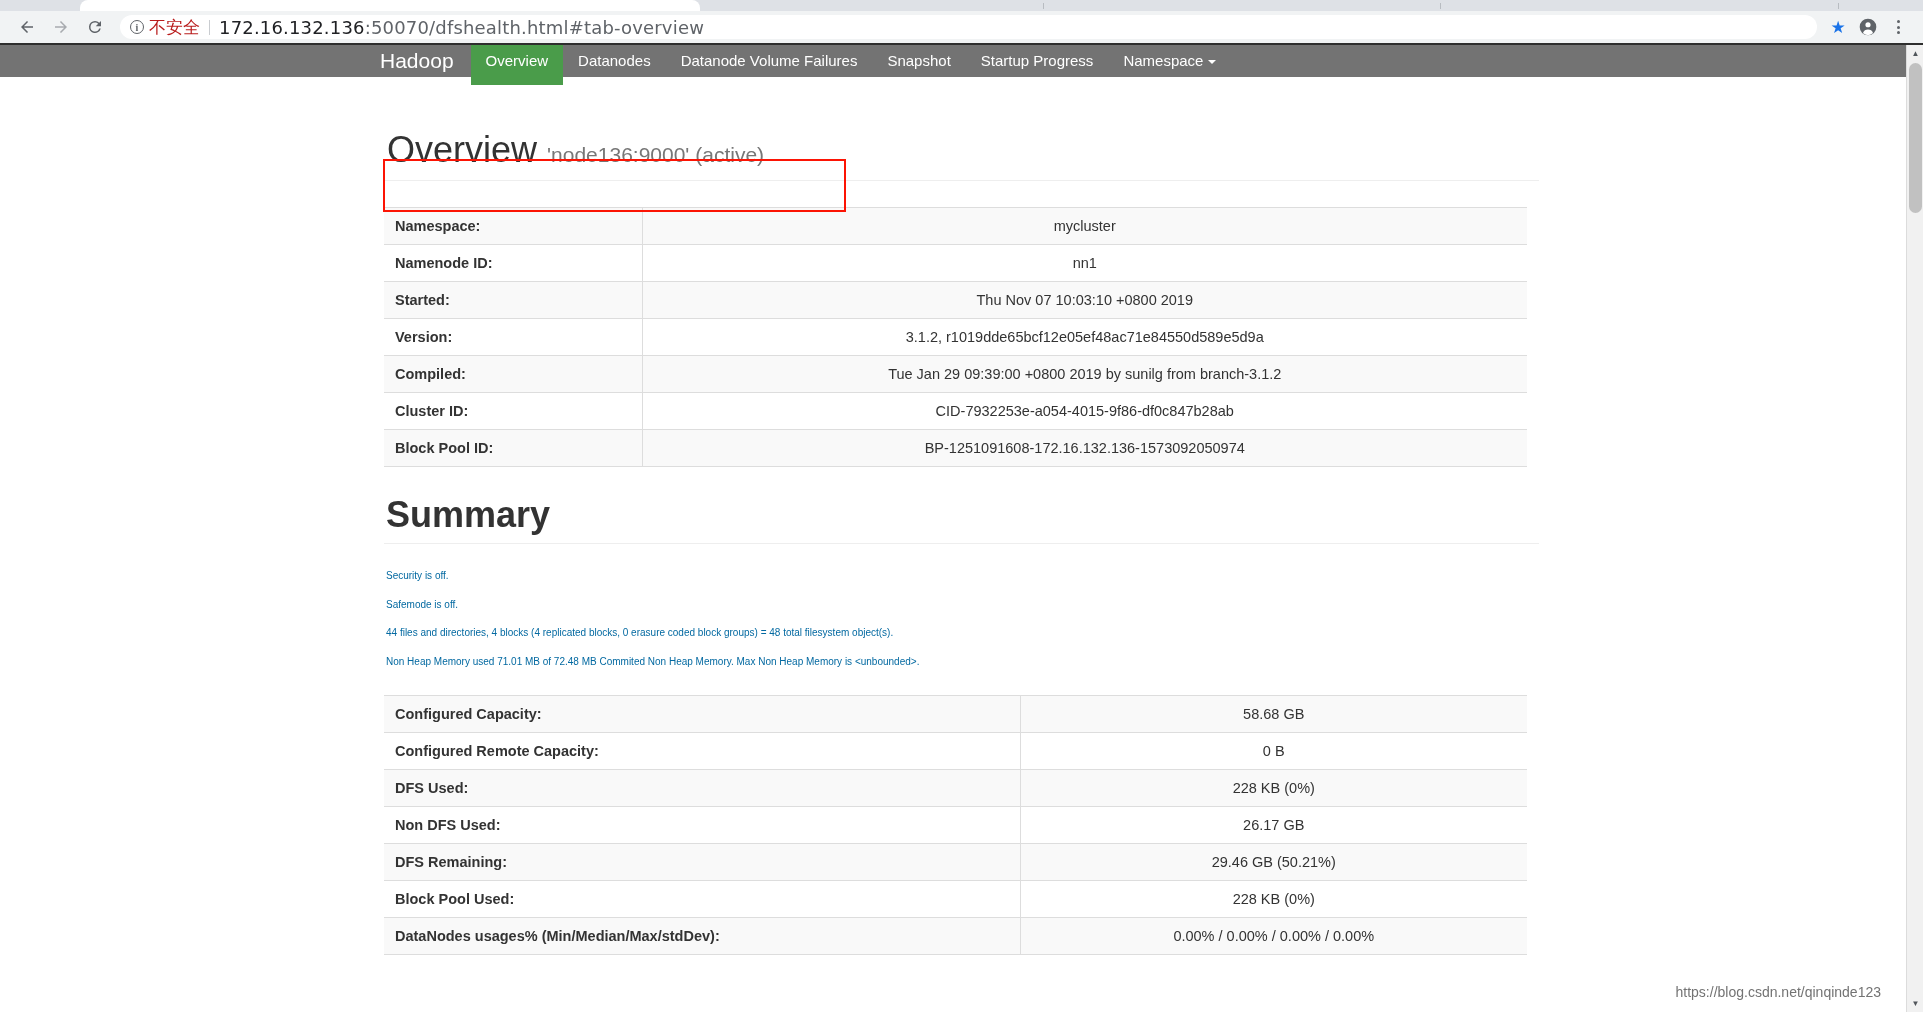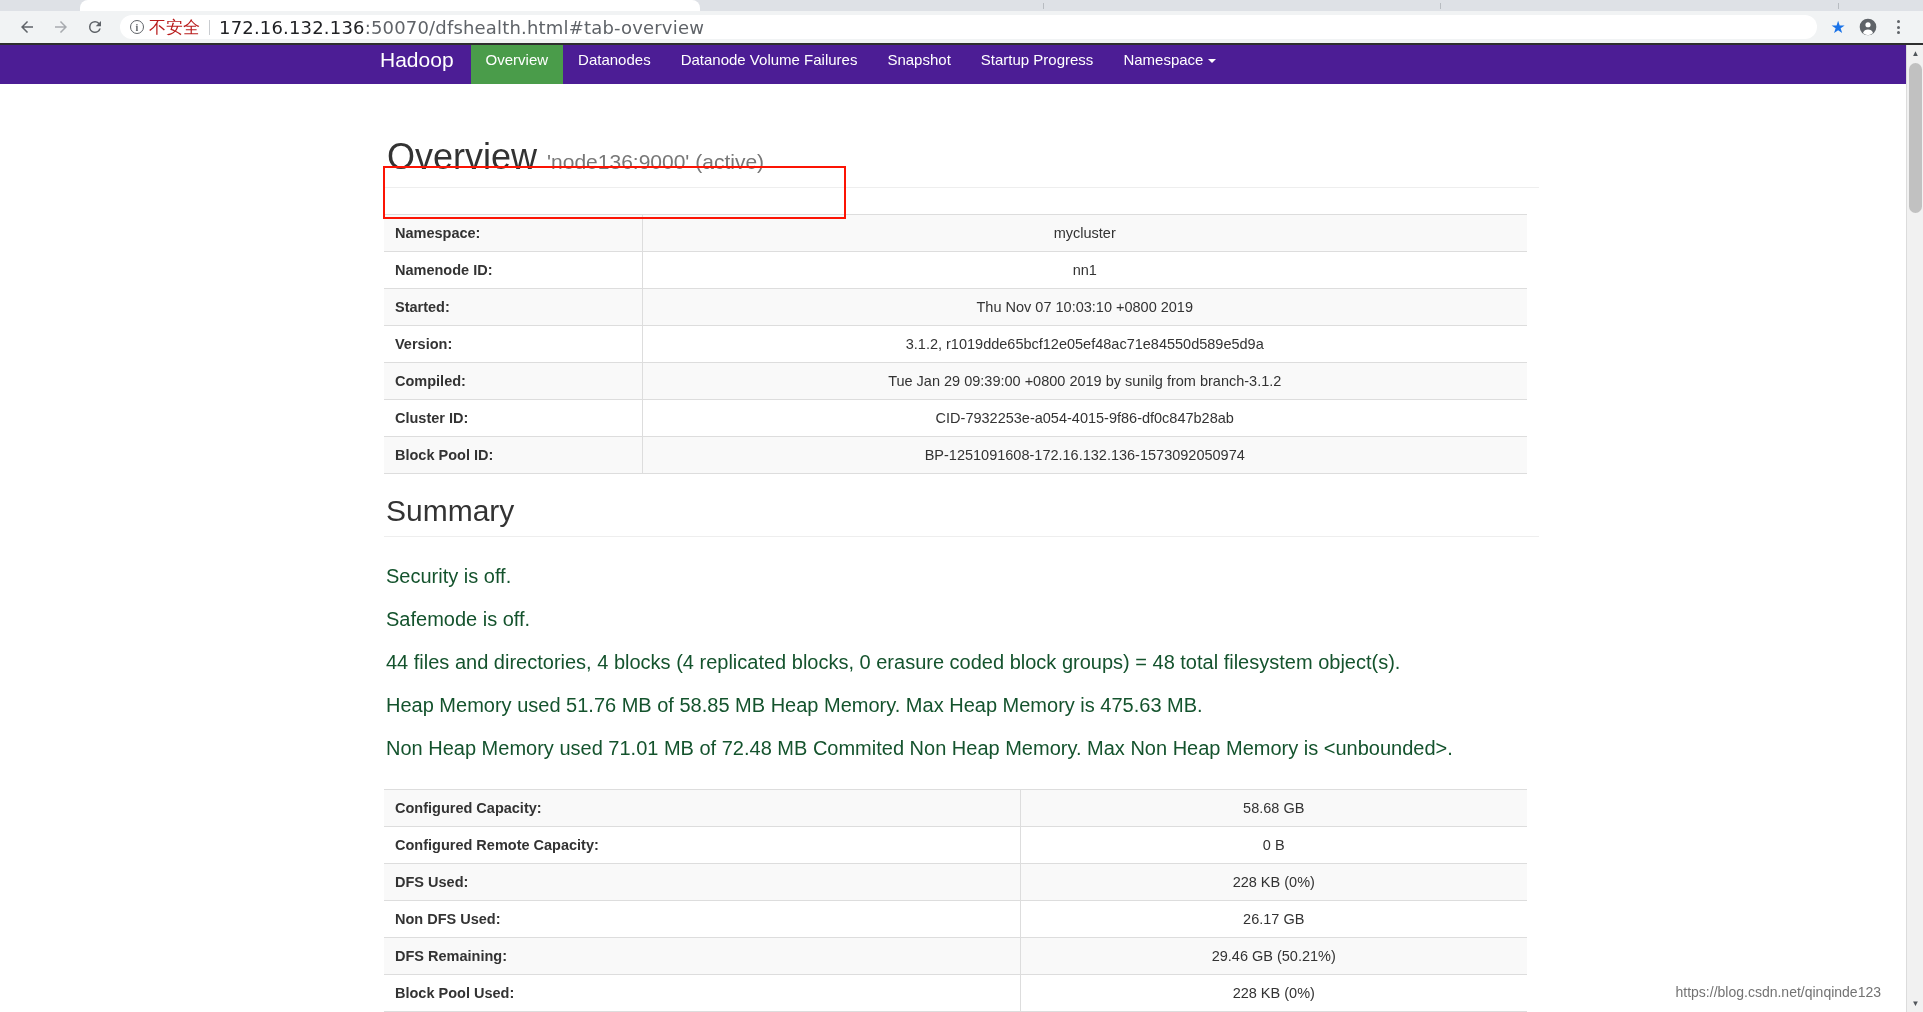--- a/index.html
+++ b/index.html
@@ -120,24 +120,24 @@
   }
   .scrollbar .arrow-up { top:0; }
   .scrollbar .arrow-dn { bottom:0; }
   .scrollbar .thumb {
     position: absolute; left: 2px; top: 18px; width: 13px; height: 150px;
     background: #c1c1c1; border-radius: 7px;
   }
 
   
   .hdp-nav {
-    height: 39px;
-    background: #4c1d95;
+    height: 32px;
+    background: #737373;
     display: flex;
-    align-items: flex-end;
+    align-items: center;
     padding-left: 363px;
   }
   .hdp-brand {
     color: #ffffff;
     font-size: 21px;
     line-height: 48px;
     padding: 0 17px;
     font-family: "Liberation Sans", sans-serif;
     white-space: nowrap;
     cursor: pointer;
@@ -188,24 +188,24 @@
     left: -1px;
     top: 29px;
     width: 463px;
     height: 53px;
     border: 2.5px solid #fc1404;
     pointer-events: none;
     z-index: 5;
   }
 
   h2.section-title {
-    font-size: 30px;
-    font-weight: normal;
+    font-size: 36px;
+    font-weight: bold;
     color: #333333;
-    margin: 20px 0 0 0;
+    margin: 28px 0 0 0;
     padding: 0 0 9px 2px;
     border-bottom: 1px solid #eeeeee;
     font-family: "Liberation Sans", sans-serif;
     line-height: 1.1;
   }
 
   table.info {
     width: 1143px;
     border-collapse: collapse;
     margin-top: 26px;
@@ -230,22 +230,22 @@
   table.info td { font-weight: normal; text-align: center; }
   table.info tr:nth-child(odd) { background: #f9f9f9; }
   table.info tr:nth-child(even) { background: #ffffff; }
 
   table.t-nameinfo th { width: 258px; }
   table.t-capacity th { width: 636px; }
 
   .summary-lines { margin-top: 25px; }
   .summary-lines p {
     margin: 0 0 14px 2px;
-    font-size: 20px;
-    color: #14532d;
+    font-size: 10px;
+    color: #0369a1;
     line-height: 1.45;
   }
 
   .watermark {
     position: absolute;
     right: 42px;
     bottom: 12px;
     font-size: 14px;
     color: #737373;
     font-family: "Liberation Sans", sans-serif;
@@ -366,21 +366,20 @@
           </tr>
         </tbody>
       </table>
 
       <h2 class="section-title">Summary</h2>
 
       <div class="summary-lines">
         <p>Security is off.</p>
         <p>Safemode is off.</p>
         <p>44 files and directories, 4 blocks (4 replicated blocks, 0 erasure coded block groups) = 48 total filesystem object(s).</p>
-        <p>Heap Memory used 51.76 MB of 58.85 MB Heap Memory. Max Heap Memory is 475.63 MB.</p>
         <p>Non Heap Memory used 71.01 MB of 72.48 MB Commited Non Heap Memory. Max Non Heap Memory is &lt;unbounded&gt;.</p>
       </div>
 
       <table class="info t-capacity">
         <tbody>
           <tr>
             <th>Configured Capacity:</th>
             <td>58.68 GB</td>
           </tr>
           <tr>

